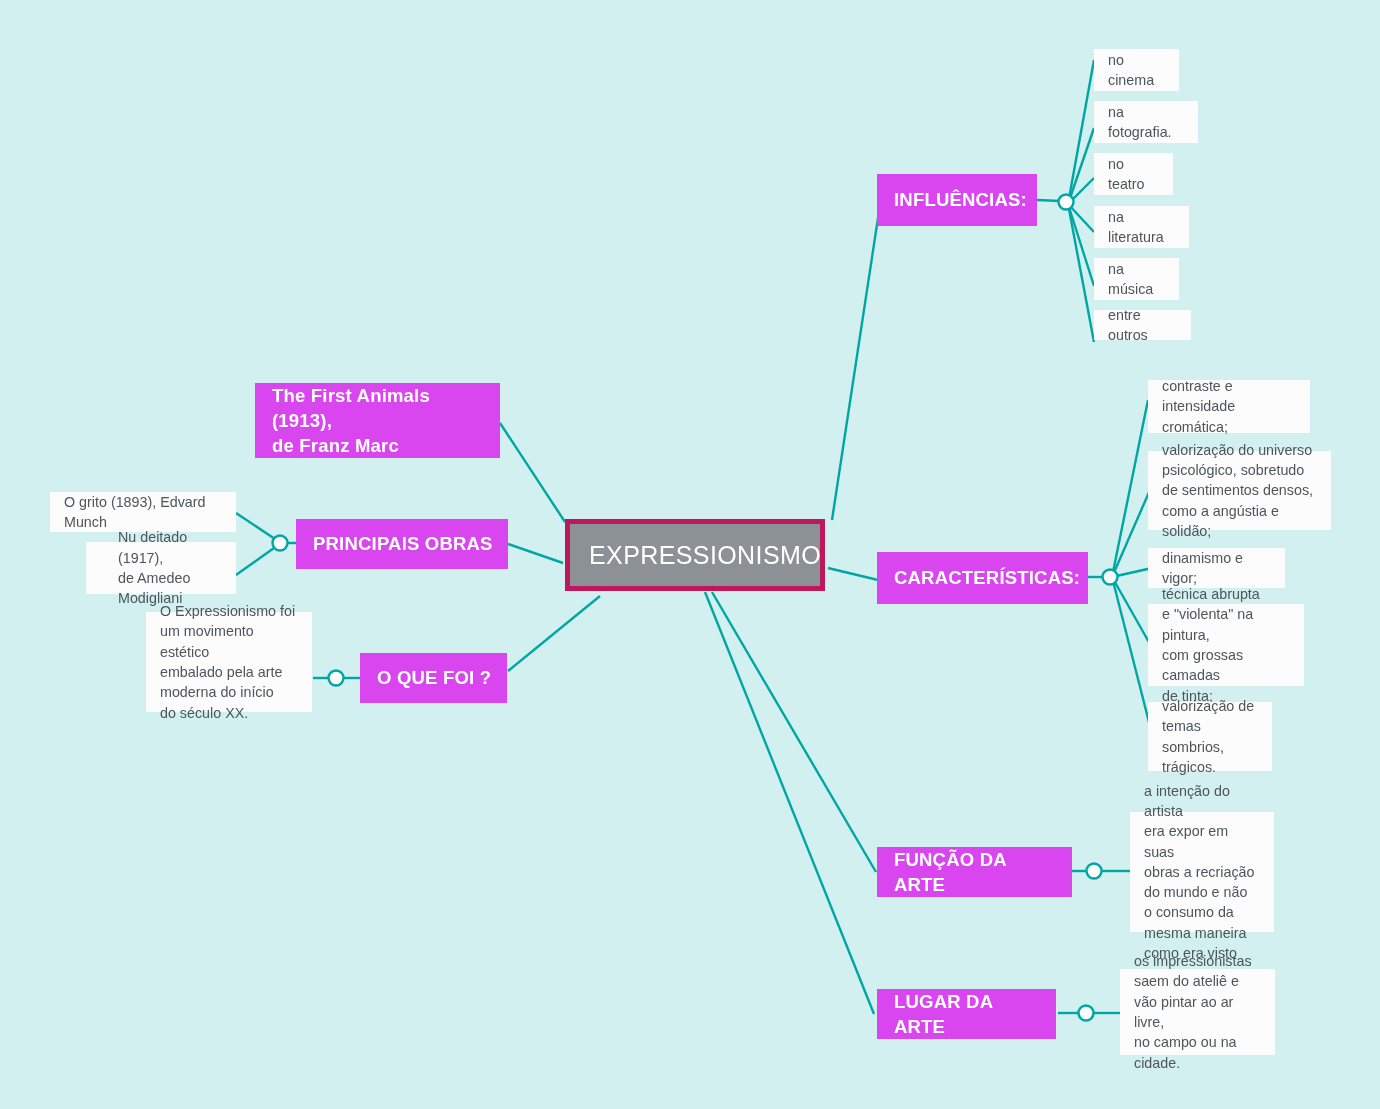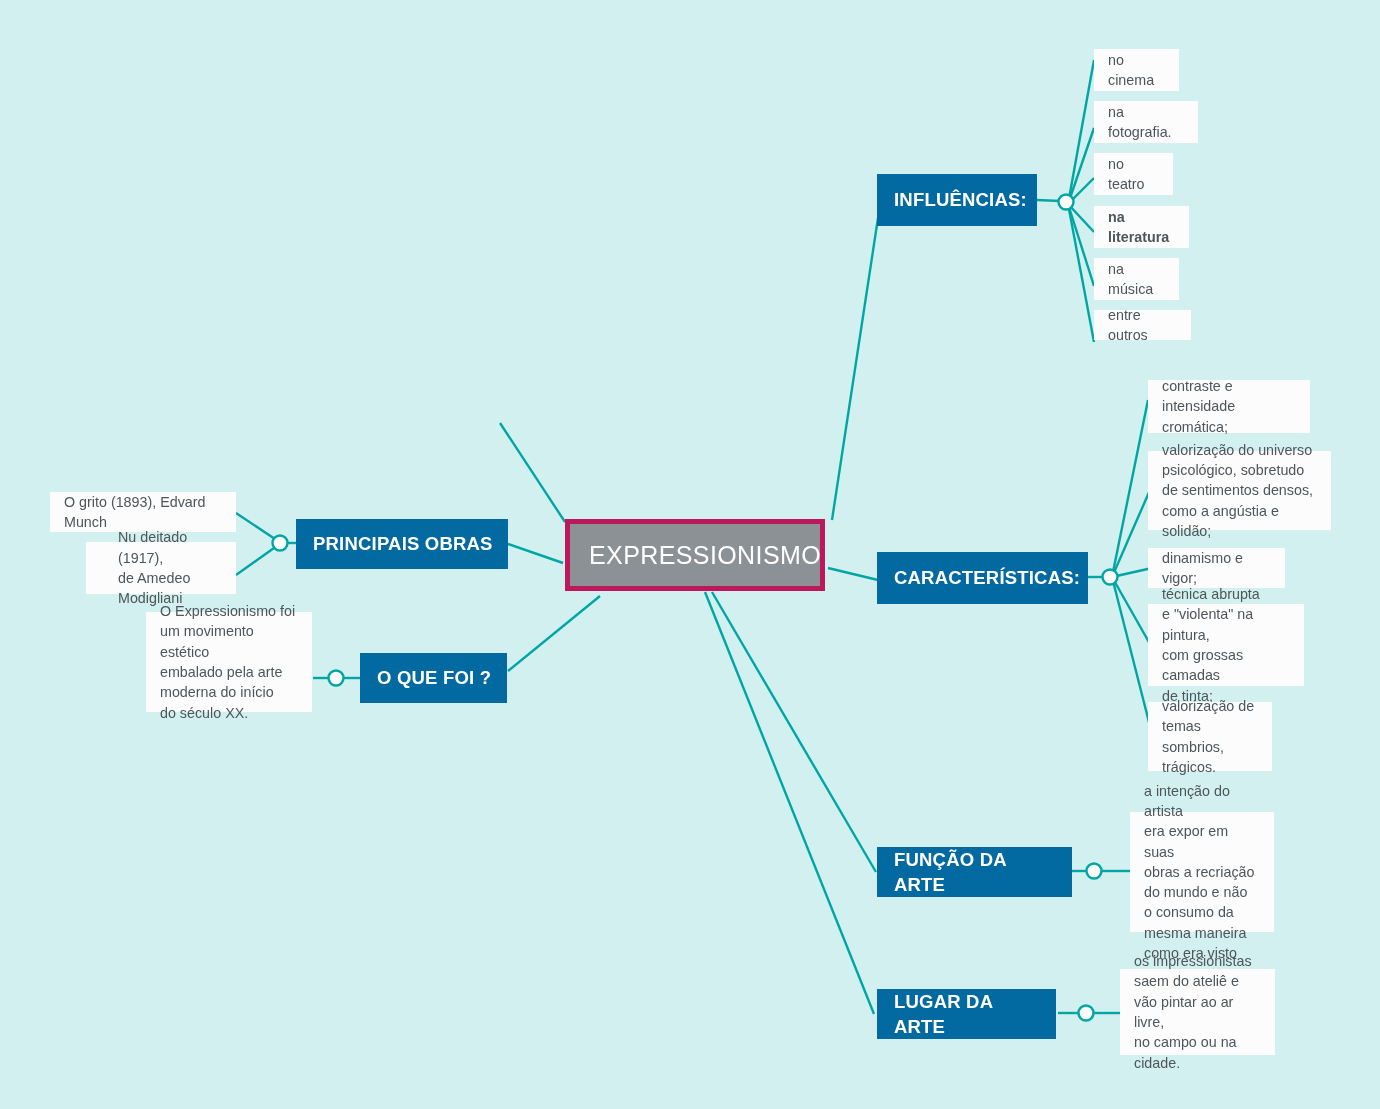--- a/index.html
+++ b/index.html
@@ -40,21 +40,21 @@
     background: #8c9196;
     border: 5px solid #be185d;
     color: #ffffff;
     font-size: 25px;
     letter-spacing: 0.4px;
     padding-left: 19px;
     font-weight: 400;
   }
   
   .dark {
-    background: #0369a1;
+    background: #d946ef;
     color: #ffffff;
     font-weight: bold;
     font-size: 18.5px;
     letter-spacing: 0.2px;
     line-height: 1.36;
     padding-left: 17px;
     padding-right: 14px;
   }
   
   .leaf {
@@ -153,21 +153,21 @@
 
   <div class="node leaf" style="left:1094px; top:49px; width:85px; height:42px;">
     <span class="txt">no cinema</span>
   </div>
   <div class="node leaf" style="left:1094px; top:101px; width:104px; height:42px;">
     <span class="txt">na fotografia.</span>
   </div>
   <div class="node leaf" style="left:1094px; top:153px; width:79px; height:42px;">
     <span class="txt">no teatro</span>
   </div>
-  <div class="node leaf" style="left:1094px; top:206px; width:95px; height:42px;font-weight:bold;">
+  <div class="node leaf" style="left:1094px; top:206px; width:95px; height:42px;">
     <span class="txt">na literatura</span>
   </div>
   <div class="node leaf" style="left:1094px; top:258px; width:85px; height:42px;">
     <span class="txt">na música</span>
   </div>
   <div class="node leaf" style="left:1094px; top:310px; width:97px; height:30px;">
     <span class="txt">entre outros</span>
   </div>
 
   <div class="node dark" style="left:877px; top:552px; width:211px; height:52px;">
@@ -226,20 +226,24 @@
     <span class="txt">PRINCIPAIS OBRAS</span>
   </div>
   <div class="node leaf" style="left:50px; top:492px; width:186px; height:40px;">
     <span class="txt">O grito (1893), Edvard Munch</span>
   </div>
   <div class="node leaf pad-left" style="left:86px; top:542px; width:150px; height:52px;">
     <span class="txt">Nu deitado (1917),
 de Amedeo Modigliani</span>
   </div>
 
+  <div class="node dark" style="left:255px; top:383px; width:245px; height:75px;">
+    <span class="txt">The First Animals (1913),
+ de Franz Marc</span>
+  </div>
 
   <div class="node dark" style="left:360px; top:653px; width:147px; height:50px;">
     <span class="txt">O QUE FOI ?</span>
   </div>
   <div class="node leaf" style="left:146px; top:612px; width:166px; height:100px;">
     <span class="txt">O Expressionismo foi
 um movimento estético
 embalado pela arte
  moderna do início
  do século XX.</span>

